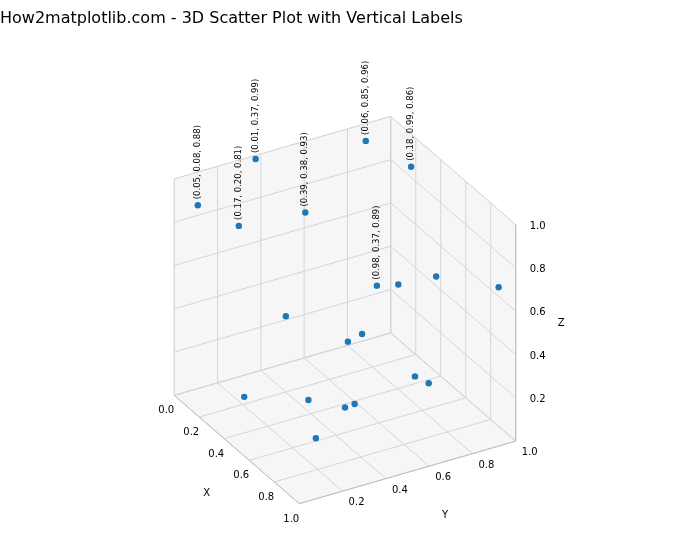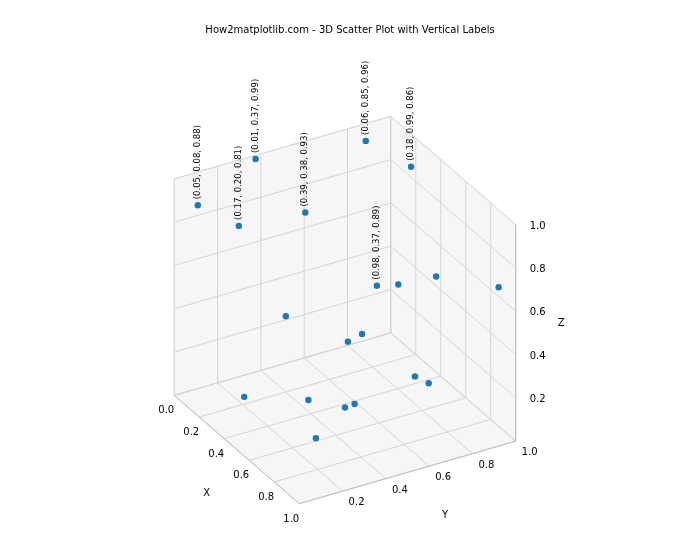--- a/index.html
+++ b/index.html
@@ -11,25 +11,25 @@
     font-family: "DejaVu Sans", Arial, sans-serif;
     overflow: hidden;
   }
   .figure {
     position: relative;
     width: 700px;
     height: 560px;
   }
   .title {
     position: absolute;
-    top: 24px;
+    top: 8px;
     left: 0;
     right: 0;
-    text-align: center;
-    font-size: 10px;
+    text-align: left;
+    font-size: 16px;
     color: #000;
   }
   svg {
     position: absolute;
     left: 0;
     top: 0;
   }
   .xtick, .ytick, .ztick, .axislabel {
     font-size: 10px;
     fill: #000;

